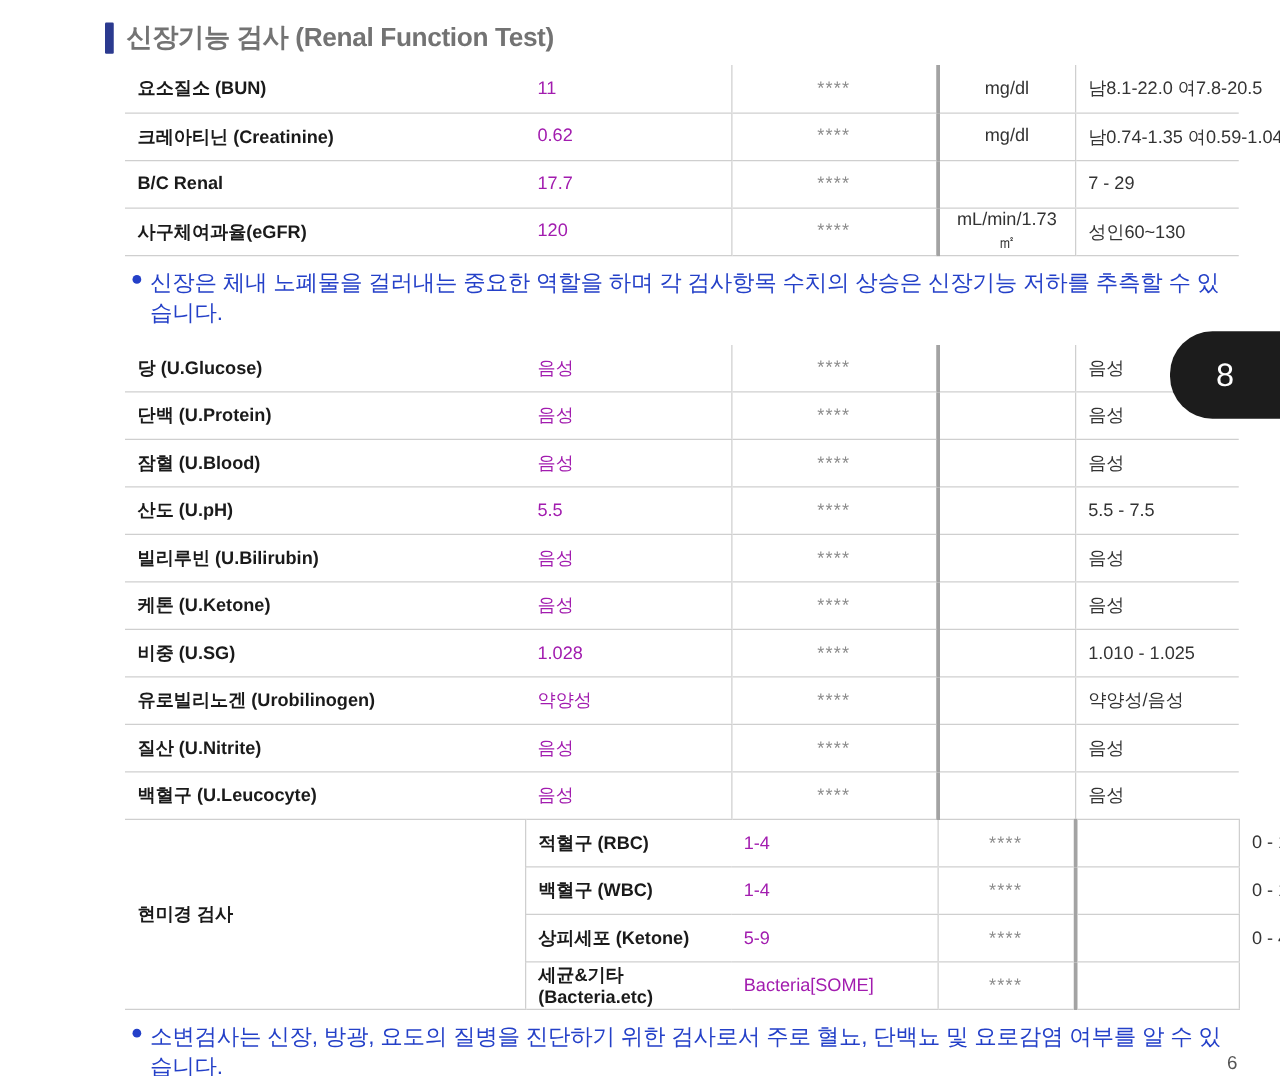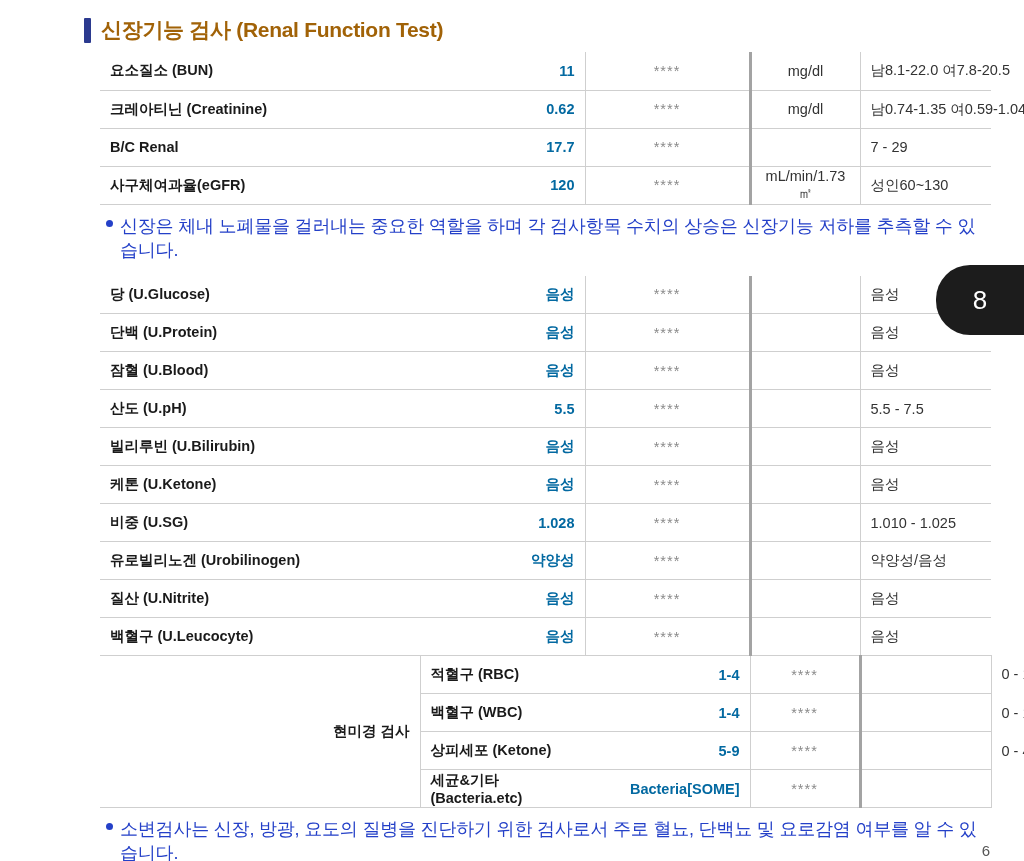--- a/index.html
+++ b/index.html
@@ -32,55 +32,55 @@
   .section-bar {
     width: 7px;
     height: 25px;
     background: #2b3a8f;
     border-radius: 1px;
     flex: 0 0 auto;
   }
   .section-title {
     font-size: 21px;
     font-weight: bold;
-    color: #a16207;
+    color: #737373;
     letter-spacing: -0.3px;
     white-space: nowrap;
   }
   
   table.rt {
     width: 891px;
     border-collapse: collapse;
     table-layout: fixed;
     margin-left: 16px;
   }
   table.rt td {
     border-bottom: 1px solid #cfcfcf;
     height: 38px;
     padding: 0 10px;
     vertical-align: middle;
     font-size: 14.5px;
     box-sizing: border-box;
   }
   .c-name   { width: 320px; font-weight: bold; color: #1a1a1a; }
-  .c-val    { width: 165px; text-align: right; font-weight: bold; color: #0369a1; font-size: 15px; }
+  .c-val    { width: 165px; text-align: left; font-weight: normal; color: #a21caf; font-size: 15px; }
   .c-star   { width: 165px; text-align: center; color: #8a8a8a; font-size: 12px; letter-spacing: 1px;
               border-left: 1px solid #cfcfcf; }
   .c-unit   { width: 110px; text-align: center; color: #333; font-size: 13.5px;
               border-left: 3px solid #a3a3a3; }
   .c-ref    { width: 131px; padding-left: 14px; color: #333; font-size: 13.5px;
               border-left: 1px solid #cfcfcf; white-space: nowrap; }
   .egfr-unit { font-size: 12.5px; }
   
   .c-group {
     width: 115px;
     font-weight: bold;
     font-size: 14.5px;
     vertical-align: middle;
-    text-align: right;
+    text-align: left;
     border-bottom: 1px solid #cfcfcf;
   }
   .c-sub {
     width: 205px;
     font-weight: bold;
     border-left: 1px solid #cfcfcf;
     padding-left: 14px;
   }
   
   .note {

